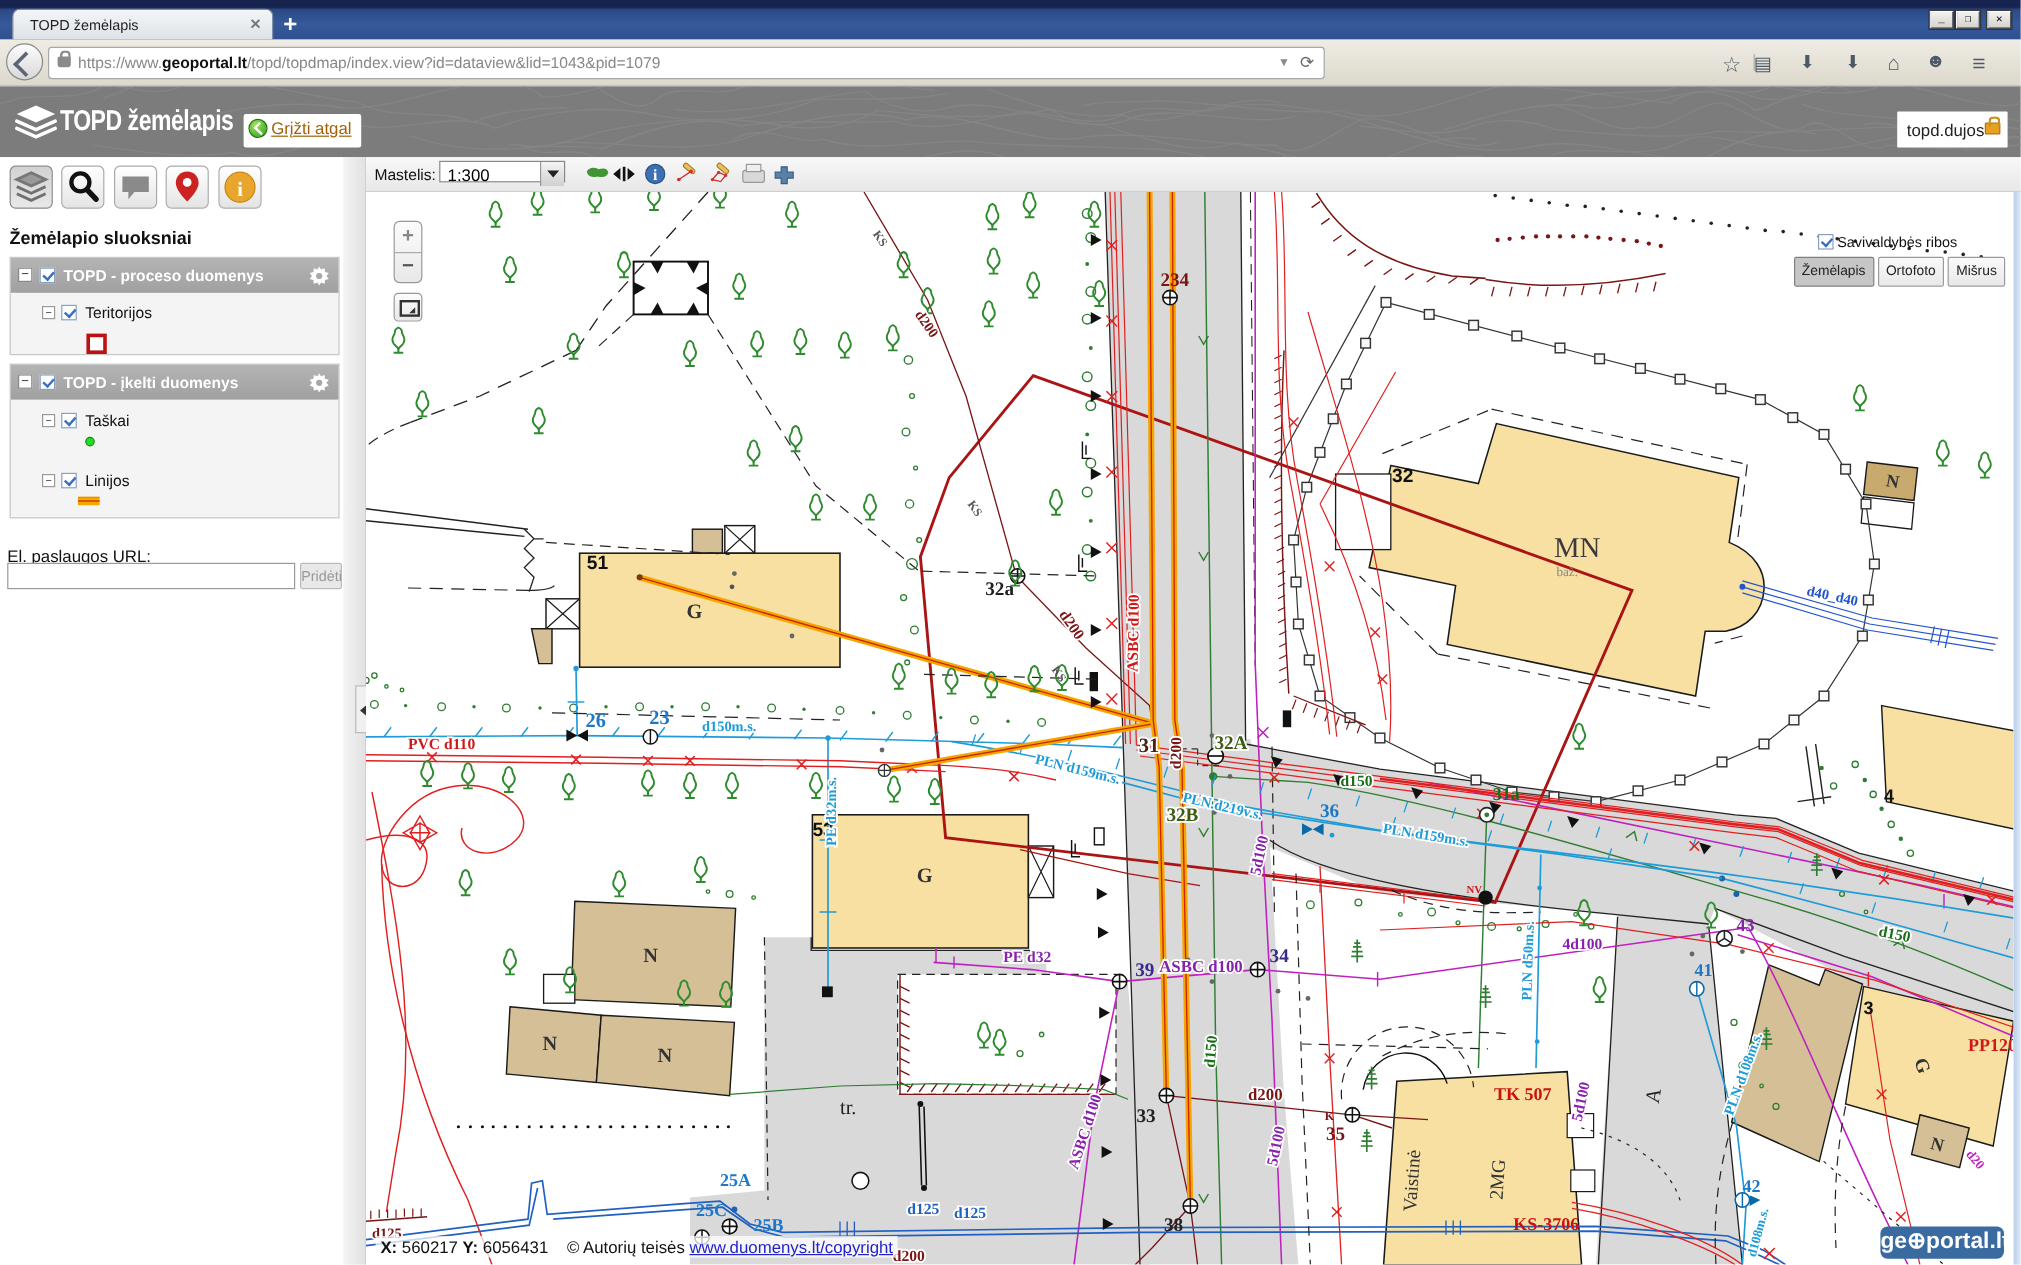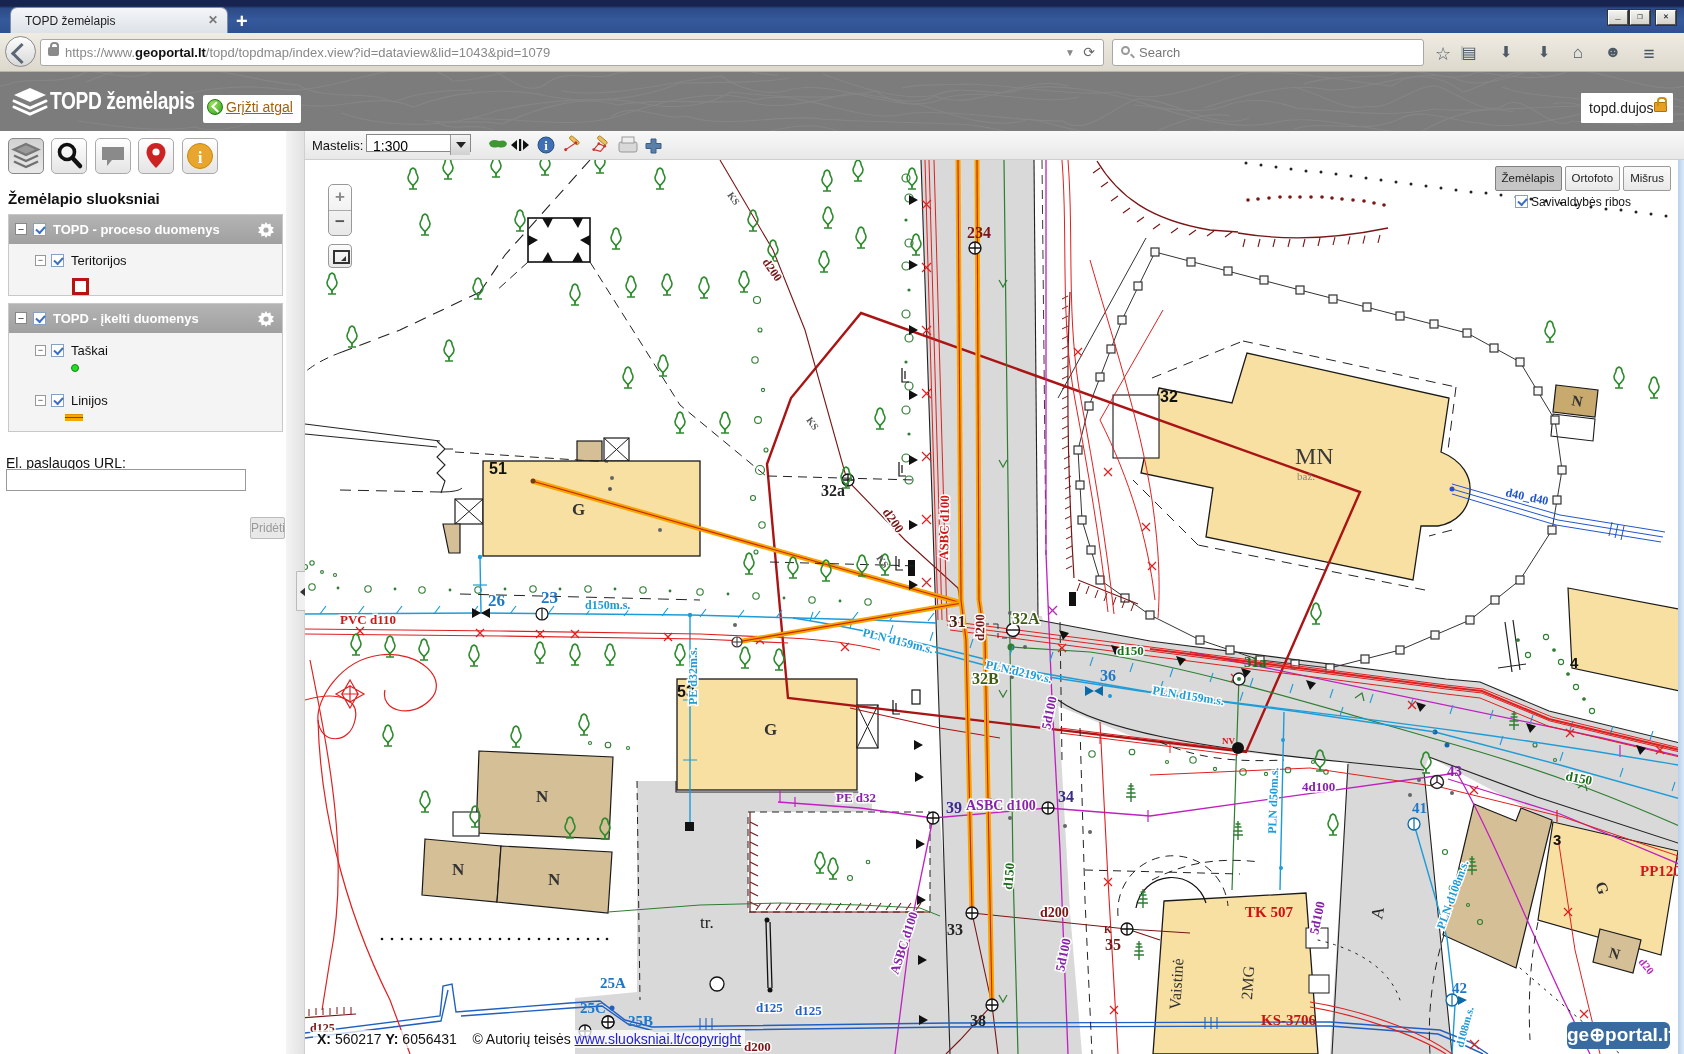--- a/index.html
+++ b/index.html
@@ -89,40 +89,40 @@
   border-left:2px solid #3b6fc4; border-bottom:2px solid #3b6fc4; transform:rotate(-48deg); }
 .layer-row { position:relative; height:22px; font-size:13px; color:#111; }
 .layer-row .minus2 { position:absolute; left:26px; top:5px; width:11px; height:11px; background:#fff;
   border:1px solid #999; font-size:9px; line-height:9px; text-align:center; color:#333; }
 .layer-row .cb { position:absolute; left:42px; top:4px; }
 .layer-row .lbl { position:absolute; left:62px; top:3px; }
 
 #urllabel { position:absolute; left:6px; top:324px; font-size:14px; color:#111; }
 #urlinput { position:absolute; left:6px; top:338px; width:240px; height:22px; background:#fff; border:1px solid #999; }
 #addbtn { position:absolute; left:250px; top:338px; width:35px; height:22px; background:#e8e8e8;
-  border:1px solid #bbb; border-radius:2px; font-size:12px; color:#999; text-align:center; line-height:20px;margin-top:48px; }
+  border:1px solid #bbb; border-radius:2px; font-size:12px; color:#999; text-align:center; line-height:20px; }
 
 
 #maptoolbar { position:absolute; left:305px; top:131px; width:1379px; height:29px;
   background:linear-gradient(#f8f8f8,#e8e8e8); border-bottom:1px solid #cfcfcf; }
 #maptoolbar .lbl { position:absolute; left:7px; top:7px; font-size:13px; color:#111; }
 #scalesel { position:absolute; left:61px; top:3px; width:105px; height:18px; background:#fff; border:1px solid #888; }
 #scalesel .v { position:absolute; left:6px; top:3px; font-size:14px; }
 #scalesel .btn { position:absolute; right:0; top:0; width:20px; height:20px;
   background:linear-gradient(#f4f4f4,#d0d0d0); border-left:1px solid #999; }
 #scalesel .btn:after { content:""; position:absolute; left:5px; top:7px; width:0; height:0;
   border-left:5px solid transparent; border-right:5px solid transparent; border-top:6px solid #222; }
 
 
 #map { position:absolute; left:305px; top:160px; width:1373px; height:894px; background:#fff; overflow:hidden; }
 #map svg { position:absolute; left:0; top:0; }
 #basebtns { position:absolute; right:7px; top:6px; font-size:11.5px; }
 #basebtns span { display:inline-block; height:25px; line-height:23px; padding:0 6px; border:1px solid #9a9a9a;
   border-radius:2px; background:linear-gradient(#fafafa,#e8e8e8); margin-left:3px; color:#222; }
-#basebtns span.on { background:#c6c6c6; border-color:#808080; }
+#basebtns span.on { background:#c6c6c6; border-color:#808080;margin-top:48px; }
 #savbox { position:absolute; right:47px; top:35px; font-size:12px; color:#111; }
 #savbox .cb { vertical-align:-2px; }
 #zoomctl { position:absolute; left:23px; top:24px; width:24px; height:52px; border:1px solid #999;
   border-radius:5px; background:linear-gradient(#fcfcfc,#e8e8e8); }
 #zoomctl .plus { position:absolute; left:0; top:0; width:100%; height:26px; border-bottom:1px solid #aaa;
   font-size:17px; color:#888; text-align:center; line-height:24px; font-weight:bold;}
 #zoomctl .min { position:absolute; left:0; top:26px; width:100%; height:26px;
   font-size:17px; color:#555; text-align:center; line-height:22px; font-weight:bold;}
 #fullext { position:absolute; left:23px; top:84px; width:24px; height:24px; border:1px solid #999;
   border-radius:4px; background:linear-gradient(#fcfcfc,#e8e8e8); }
@@ -150,24 +150,20 @@
   </div>
 
   <div id="navbar">
     <div id="backbtn"></div>
     <div id="urlbar">
       <span class="lock"></span>
       <span class="txt">https://www.<b>geoportal.lt</b>/topd/topdmap/index.view?id=dataview&amp;lid=1043&amp;pid=1079</span>
       <span class="drop">▼</span>
         <span class="reload">⟳</span>
     </div>
-    <div id="searchbox">
-        <span class="mag"></span>
-        <span class="txt">Search</span>
-      </div>
     <div class="navico" style="left:1431px;font-size:18px;">☆</div>
     <div class="navico" style="left:1450px;font-size:15px;color:#b8b4a8;">|</div>
     <div class="navico" style="left:1457px;">▤</div>
     <div class="navico" style="left:1494px;font-size:15px;">⬇</div>
     <div class="navico" style="left:1532px;font-size:15px;">⬇</div>
     <div class="navico" style="left:1566px;font-size:17px;">⌂</div>
     <div class="navico" style="left:1601px;">☻</div>
     <div class="navico" style="left:1637px;font-size:19px;">≡</div>
   </div>
 
@@ -932,18 +928,18 @@
 <text x="1638" y="962" font-size="11" fill="#c020c0" font-weight="bold" font-family="Liberation Serif,serif" transform="rotate(50 1638 962)" style="paint-order:stroke;stroke:#fff;stroke-width:3px;">d20</text>
 <text x="1505" y="496" font-size="12" fill="#2255cc" font-weight="bold" font-family="Liberation Serif,serif" transform="rotate(12 1505 496)" style="paint-order:stroke;stroke:#fff;stroke-width:3px;">d40_d40</text>
 </svg>
     <div id="zoomctl">
         <div class="plus">+</div>
         <div class="min">−</div>
       </div>
     <div id="fullext"></div>
     <div id="basebtns"><span class="on">Žemėlapis</span><span>Ortofoto</span><span>Mišrus</span></div>
     <div id="savbox"><span class="cb"></span> Savivaldybės ribos</div>
-    <div id="statusline"><b>X:</b> 560217 <b>Y:</b> 6056431&nbsp;&nbsp;&nbsp; © Autorių teisės <a>www.sluoksniai.lt/copyright</a></div>
+    <div id="statusline"><b>X:</b> 560217 <b>Y:</b> 6056431&nbsp;&nbsp;&nbsp; © Autorių teisės <a>www.duomenys.lt/copyright</a></div>
     <div id="gplogo">ge⊕portal.lt</div>
   </div>
   <div id="rightedge"></div>
 
 </div>
 
 </body></html>

